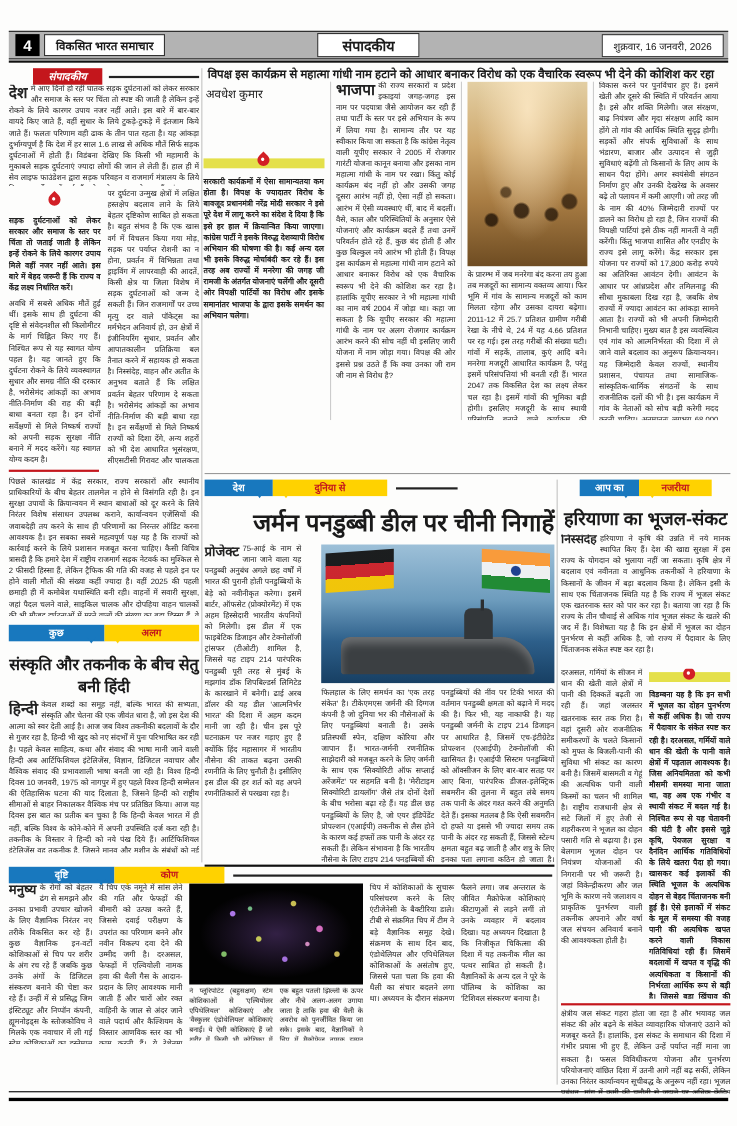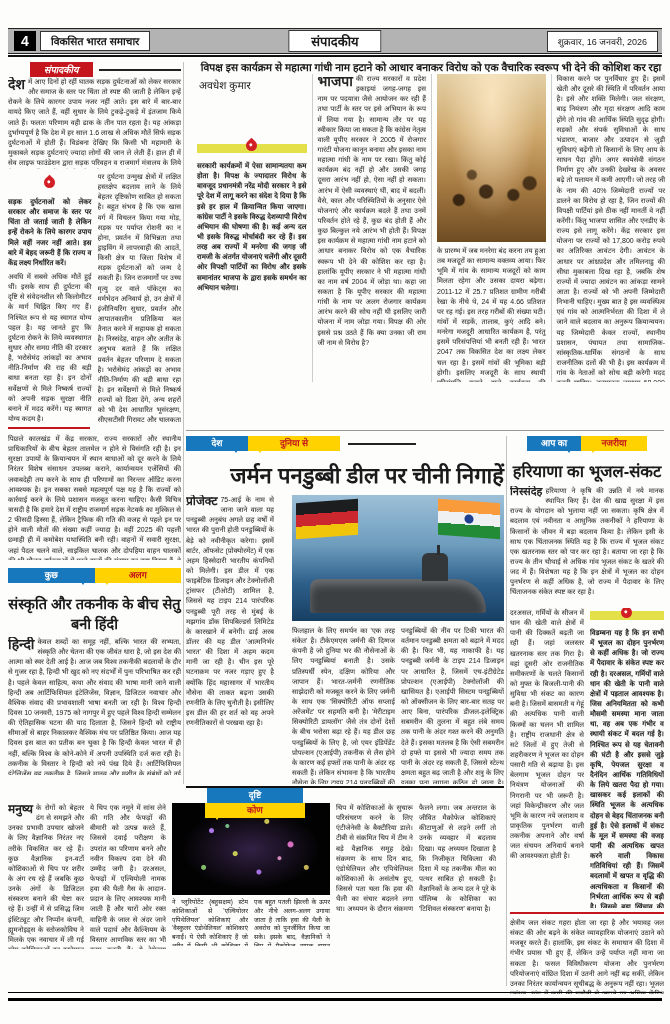--- a/index.html
+++ b/index.html
@@ -49,42 +49,42 @@
   .ed-cols .c{flex:1;overflow:hidden;}
   .ed-drop-row{text-align:center;margin:2px 0 5px;}
   .ed-rule{width:82px;margin-top:3px;}
   .ed-after{height:126px;overflow:hidden;margin-top:5px;}
   
   .hnd{margin-top:8px;}
   .hnd .tab{flex:1;}
   .hnd-h1{font-size:14.5px;font-weight:bold;text-align:center;margin:10px 0 4px;}
   .hnd-body{height:138px;overflow:hidden;}
   
-  .main{position:absolute;left:192px;top:60px;width:478px;}
+  .main{position:absolute;left:180px;top:60px;width:478px;}
   .main-kicker{font-size:10.5px;font-weight:bold;text-align:center;}
   .main-h1{font-size:27px;font-weight:bold;text-align:center;margin:4px 0 6px;}
   .main-cols{display:flex;height:308px;overflow:hidden;}
   .main-cols .col{width:25%;overflow:hidden;padding:0 5px;box-sizing:border-box;}
   .main-cols .col + .col{border-left:1px solid #ccc;}
   .author{font-weight:normal;font-size:10.5px;margin:4px 0 52px 2px;}
   .crowd-photo{width:100%;height:168px;margin-bottom:4px;
      background:
        radial-gradient(circle at 20% 75%, rgba(40,25,10,.85) 0 5px, transparent 7px),
        radial-gradient(circle at 45% 70%, rgba(45,28,12,.85) 0 6px, transparent 8px),
        radial-gradient(circle at 70% 72%, rgba(40,25,10,.8) 0 5px, transparent 7px),
        radial-gradient(circle at 85% 65%, rgba(50,32,14,.8) 0 6px, transparent 8px),
        radial-gradient(circle at 32% 60%, rgba(60,40,18,.7) 0 4px, transparent 6px),
        radial-gradient(ellipse at 50% 15%, rgba(255,235,200,.8), transparent 60%),
        linear-gradient(180deg,#e3cfa4 0%,#cfa96e 35%,#a87c43 65%,#6e4c22 100%);}
   .hdiv{position:absolute;left:186px;top:430px;width:478px;height:1px;background:#999;}
   
   .sub{position:absolute;left:186px;top:436px;width:318px;}
   .sub .tabs{width:230px;}
   .sub .tab.blue{width:62px;}
-  .sub .tab.yellow{width:92px;}
+  .sub .tab.yellow{width:104px;}
   .sub-h1{font-size:22px;font-weight:bold;text-align:right;margin:8px 0 6px;}
   .sub-body{display:flex;gap:18px;}
   .sub-c1{width:100px;height:290px;overflow:hidden;}
   .sub-right{width:212px;}
   .sub-photo{position:relative;width:212px;height:126px;overflow:hidden;
      background:linear-gradient(180deg,#9dc0d8 0%,#6d9cbd 40%,#2d5f8a 70%,#173f63 100%);}
   .flag{position:absolute;top:6px;width:62px;height:36px;opacity:.95;}
   .flag.de{left:4px;background:linear-gradient(180deg,#151515 0 33%,#cf2027 33% 66%,#f7c700 66% 100%);transform:skewY(-4deg);}
   .flag.in{right:4px;background:
      radial-gradient(circle at 50% 50%, #1a3b8c 0 4px, transparent 5px),
@@ -105,21 +105,21 @@
   .rt-h1{font-size:16.5px;font-weight:bold;text-align:center;margin:8px 0 4px;}
   .rt-intro{height:118px;overflow:hidden;}
   .rt-cols{display:flex;gap:6px;height:300px;overflow:hidden;margin-top:4px;}
   .rt-cols .c{flex:1;overflow:hidden;}
   .rt-rule{margin:4px 0 4px;}
   .rt-footer{height:76px;overflow:hidden;}
   .vsep1{position:absolute;left:183px;top:62px;width:1px;height:722px;background:#c2c2c2;}
   .vsep2{position:absolute;left:506px;top:436px;width:1px;height:550px;background:#c2c2c2;}
   
   .chip{position:absolute;left:8px;top:788px;width:494px;}
-  .chip .tabs{width:100%;flex-direction:column;}
+  .chip .tabs{width:100%;}
   .chip .tab.blue{width:96px;}
   .chip .tab.yellow{width:100px;}
   .chip-h1{font-size:22px;font-weight:bold;text-align:center;margin:8px 0 6px;}
   .chip-cols{display:flex;gap:6px;height:146px;overflow:hidden;}
   .chip-c{width:76px;overflow:hidden;}
   .chip-mid{width:158px;}
   .micro-photo{width:158px;height:92px;background:
      radial-gradient(circle at 25% 30%, rgba(190,130,255,.9) 0 2px, transparent 3px),
      radial-gradient(circle at 60% 20%, rgba(220,210,90,.9) 0 2px, transparent 3px),
      radial-gradient(circle at 75% 45%, rgba(235,120,210,.9) 0 2.5px, transparent 3.5px),

